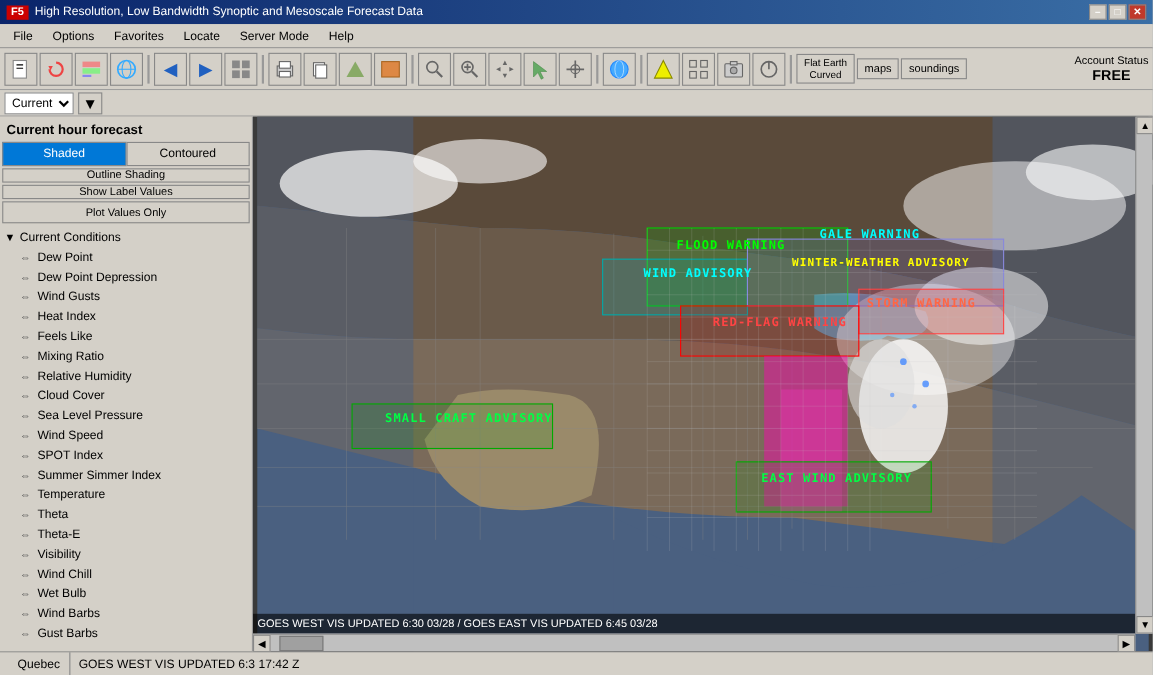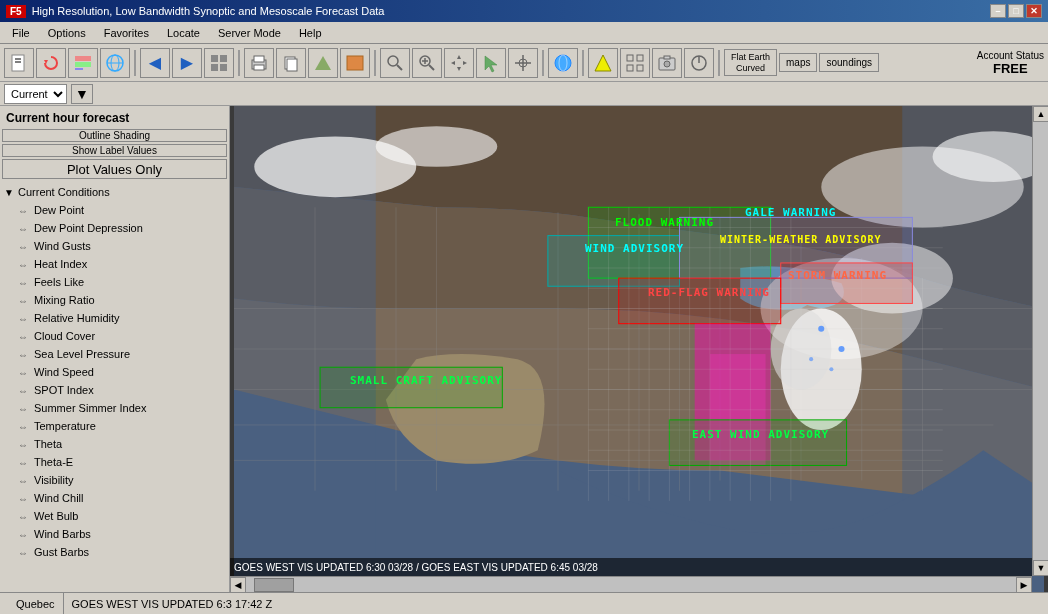--- a/index.html
+++ b/index.html
@@ -101,21 +101,21 @@
       display: flex; align-items: center; justify-content: center;
     }
     .tab-btn.active { background: #0078d7; color: white; }
     .options-row { display: flex; margin-bottom: 2px; gap: 2px; flex-direction: column; }
     .opt-btn {
       flex: 1; height: 20px; font-size: 10px; cursor: pointer;
       background: #d4d0c8; border: 1px solid #888;
       display: flex; align-items: center; justify-content: center;
     }
     .plot-btn {
-      width: 100%; height: 20px; font-size: 13px; cursor: pointer;
+      width: 100%; height: 20px; font-size: 10px; cursor: pointer;
       background: #d4d0c8; border: 1px solid #888;
       display: flex; align-items: center; justify-content: center;
       margin-bottom: 4px;
     }
 
     
     .tree-item {
       display: flex; align-items: center; padding: 1px 2px; cursor: pointer; font-size: 11px; height: 18px;
     }
     .tree-arrow { width: 14px; display: inline-block; font-size: 10px; }
@@ -406,20 +406,24 @@
   </select>
   <div class="toolbar-btn" style="width:22px;height:20px;">
     <span>▼</span>
   </div>
 </div>
 
 <div class="main-content">
 
   <div class="left-panel">
     <div class="panel-title">Current  hour forecast</div>
+    <div class="tab-row">
+      <div class="tab-btn active">Shaded</div>
+      <div class="tab-btn">Contoured</div>
+    </div>
     <div class="options-row">
       <div class="opt-btn">Outline Shading</div>
       <div class="opt-btn">Show Label Values</div>
     </div>
     <div class="plot-btn">Plot Values Only</div>
 
     <div class="tree-item tree-parent">
       <span class="tree-arrow">▼</span>
       <span class="tree-label">Current Conditions</span>
     </div>

